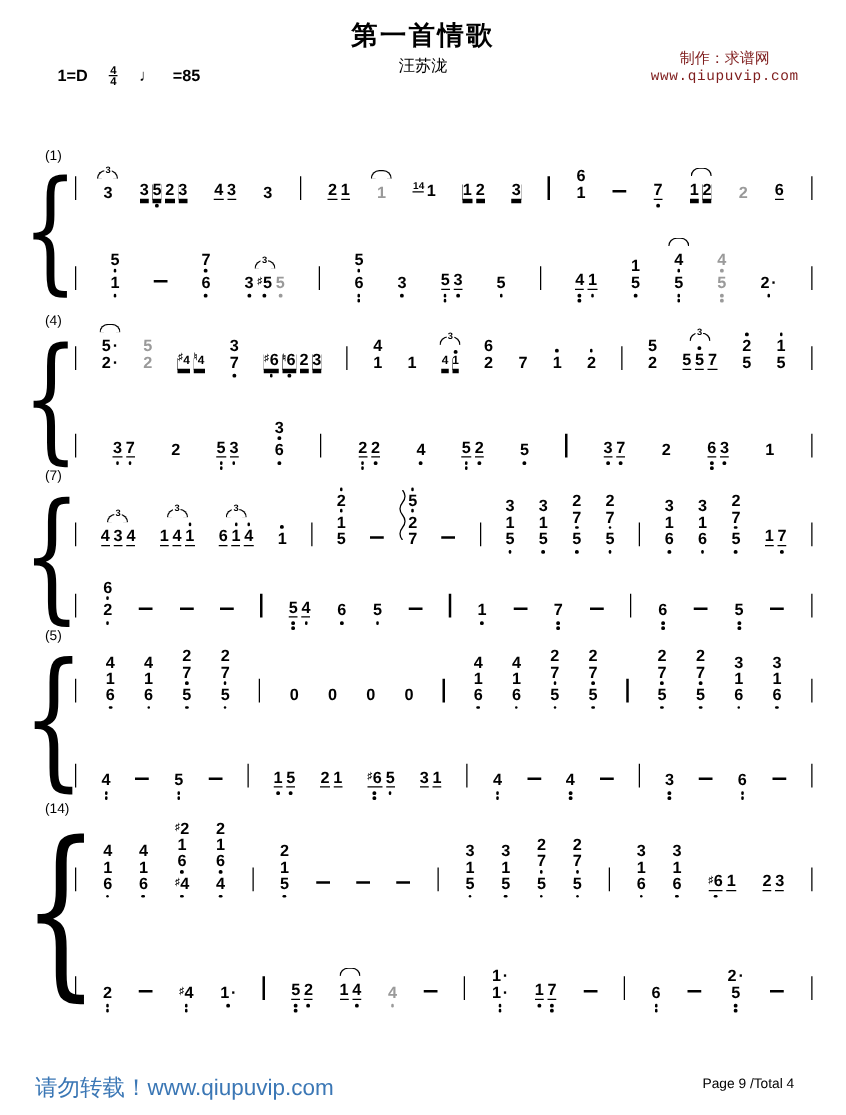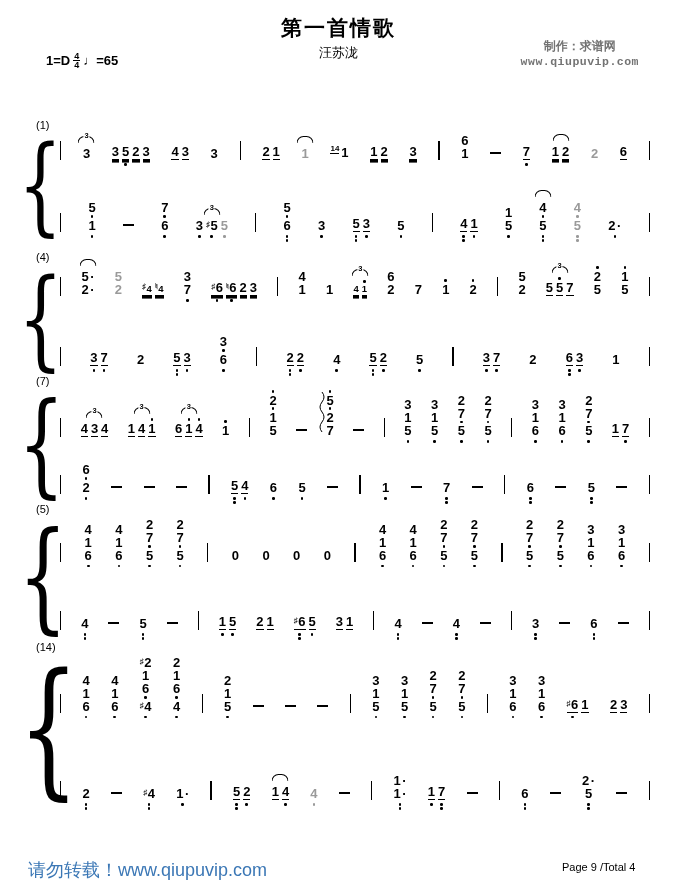--- a/index.html
+++ b/index.html
@@ -1,21 +1,21 @@
 <!DOCTYPE html>
 <html><head>
 <meta charset="utf-8">
 <style>
   html,body{margin:0;padding:0;background:#fff;}
   body{width:677px;height:892px;position:relative;font-family:"Liberation Sans",sans-serif;color:#000;overflow:hidden;}
 
   
   .title{position:absolute;top:14px;left:0;right:0;text-align:center;font-size:21px;font-weight:bold;letter-spacing:2px;}
   .artist{position:absolute;top:44px;left:0;right:0;text-align:center;font-size:13px;}
-  .keytime{position:absolute;top:52px;left:46px;font-size:13px;font-weight:bold;display:flex;align-items:center;gap:3px;}
+  .keytime{position:absolute;top:52px;left:46px;font-size:13px;font-weight:bold;display:flex;align-items:center;gap:17px;}
   .frac{display:inline-flex;flex-direction:column;align-items:center;font-size:9px;line-height:8px;font-weight:bold;}
   .frac b{border-bottom:1px solid #000;padding:0 1px;}
   .frac i{font-style:normal;padding:0 1px;}
   .meta{position:absolute;top:38px;right:38px;text-align:center;font-size:12px;}
   .meta .site{font-family:"Liberation Mono",monospace;font-size:11.5px;letter-spacing:.5px;}
 
   
   .notice{position:absolute;top:858px;left:28px;font-size:18px;}
   .pageno{position:absolute;top:861px;left:562px;font-size:11px;}
 
@@ -55,24 +55,24 @@
 <div class="title">第一首情歌</div>
 <div class="artist">汪苏泷</div>
 
 <div class="keytime">
   <span>1=D</span>
     <span class="frac">
       <b>4</b>
       <i>4</i>
     </span>
   <span>♩</span>
-    <span style="margin-left:-3px">=65</span>
+    <span style="margin-left:-3px">=85</span>
 </div>
 
-<div class="meta" style="color: #737373; font-weight: bold;">
+<div class="meta" style="color: #7f1d1d;">
   <div>制作：求谱网</div>
   <div class="site">www.qiupuvip.com</div>
 </div>
 
 <div id="score">
     <div class="system" style="top: 122px; height: 122px;">
       <div class="syslabel">(1)</div>
       <div class="brace" style="font-size: 107px; top: 10px;">{</div>
       <div class="rows">
         <div class="vrow">

